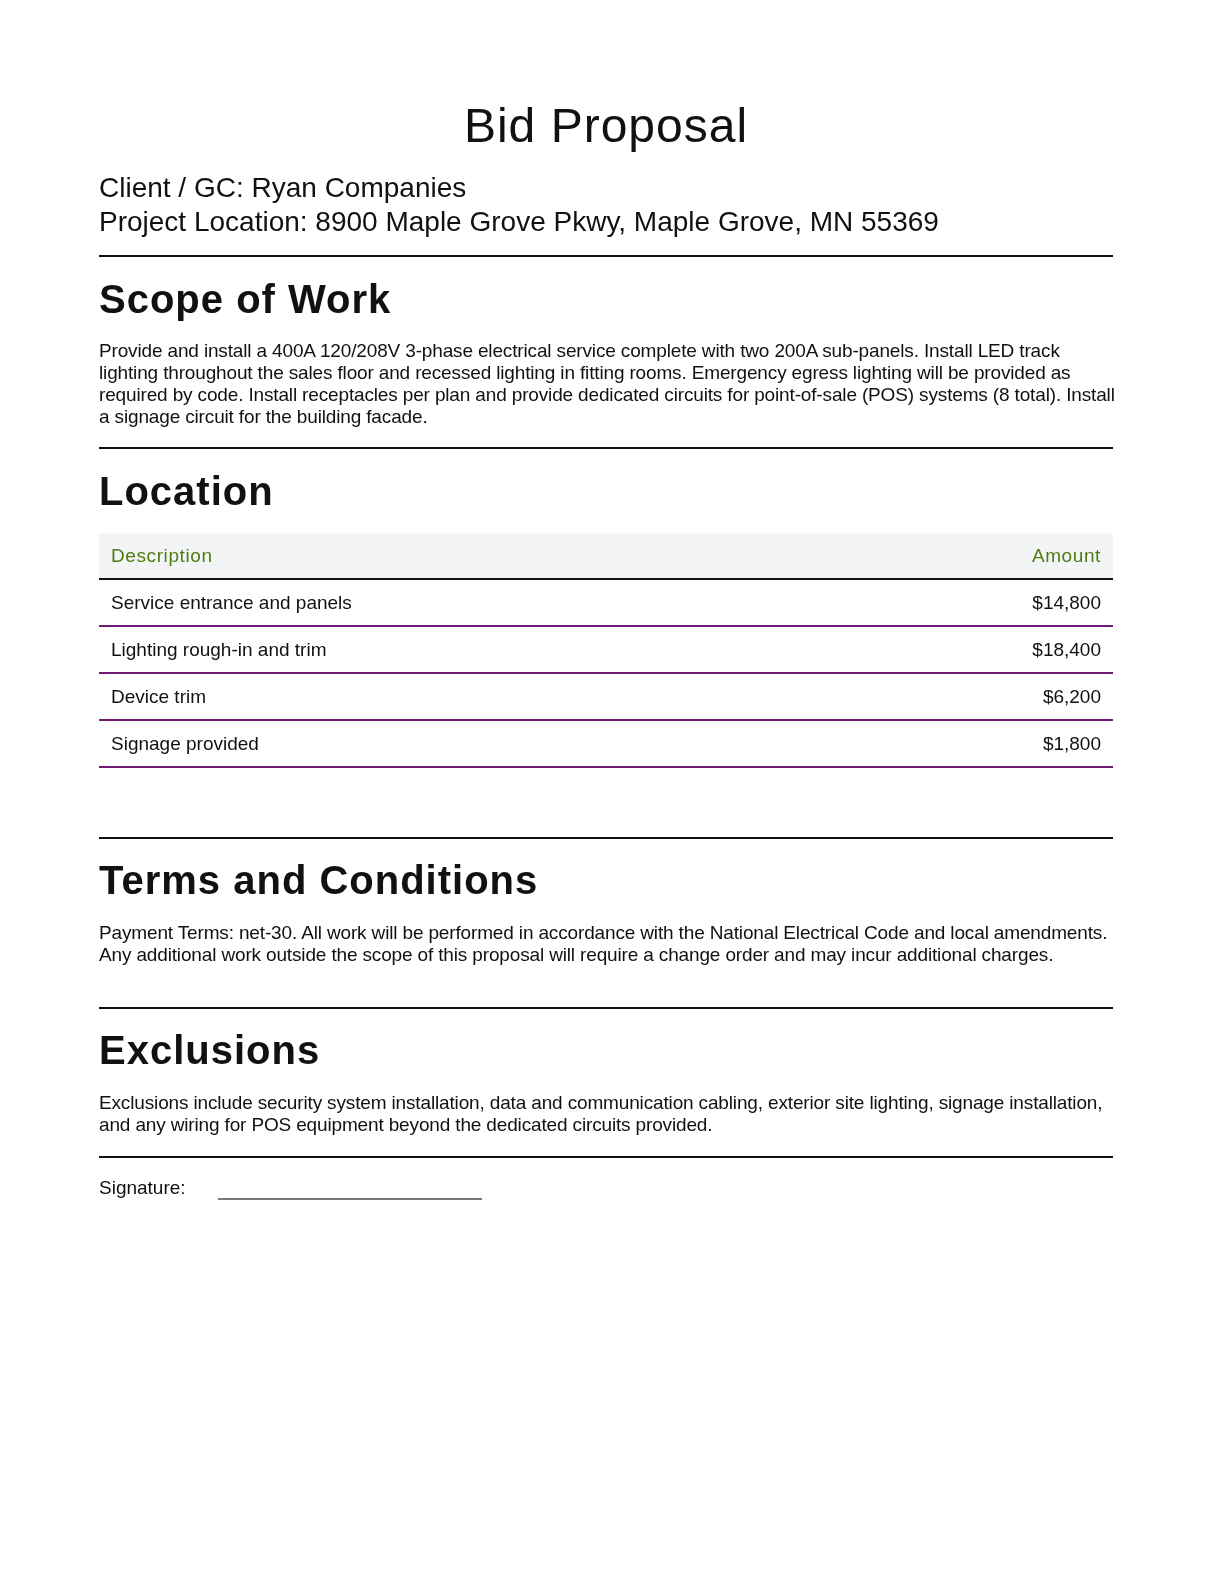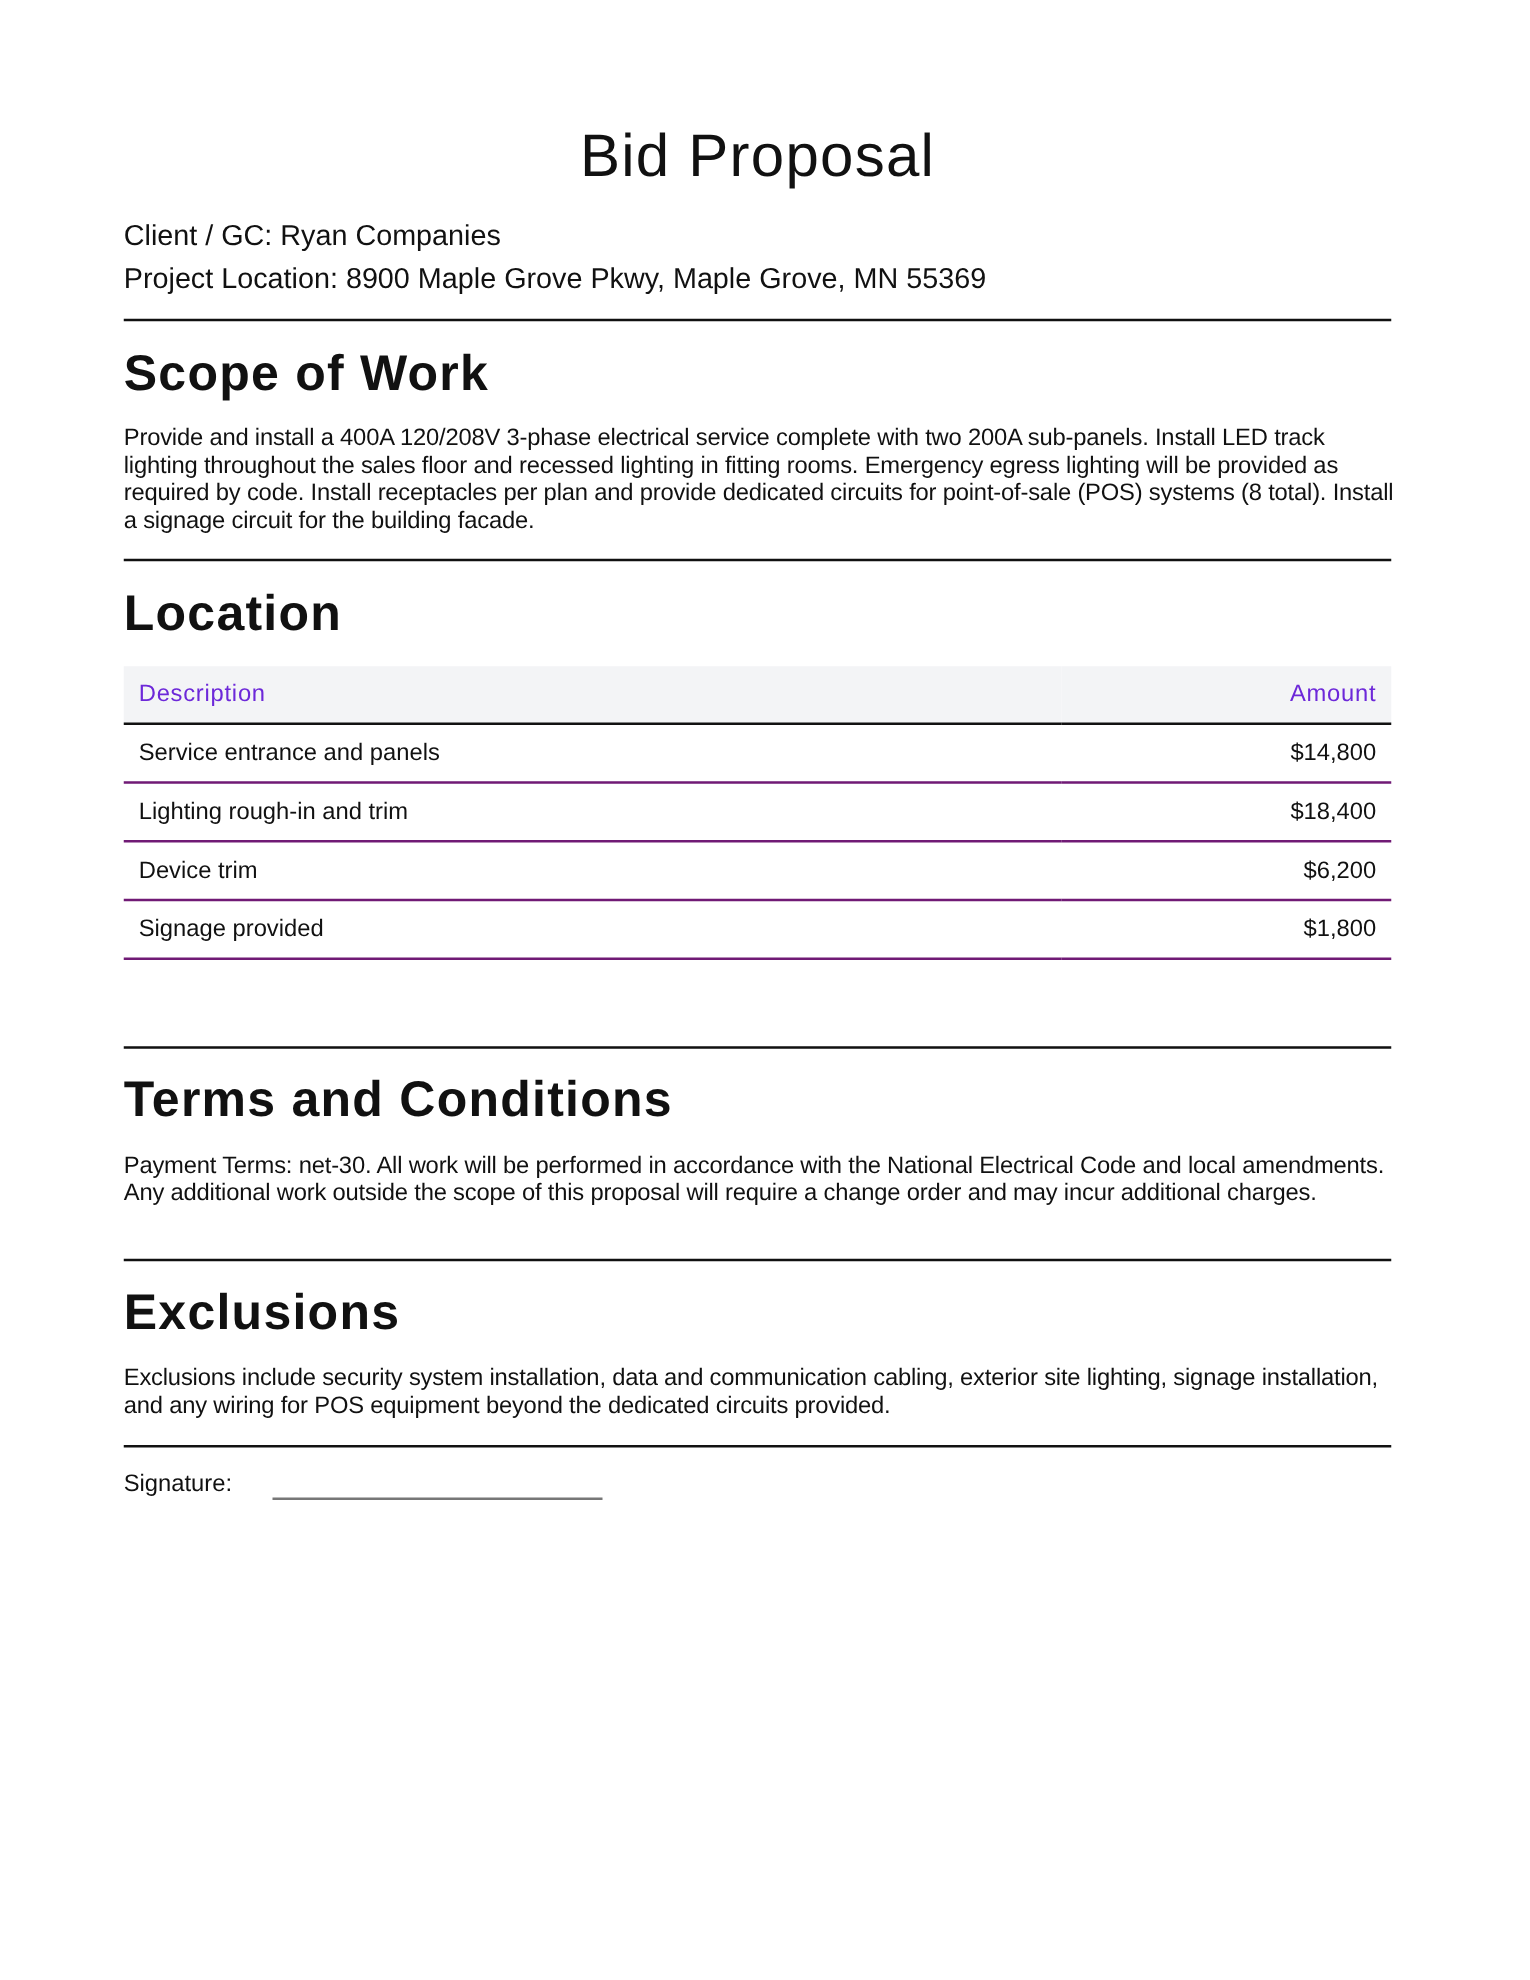--- a/index.html
+++ b/index.html
@@ -28,21 +28,21 @@
       text-align: center;
       font-size: 48px;
       font-weight: normal;
       letter-spacing: 1px;
       margin: 0;
       line-height: 60px;
     }
     .meta-line {
       position: absolute;
       left: 0;
-      font-size: 23px;
+      font-size: 28px;
       line-height: 28px;
       margin: 0;
     }
     .meta-client { top: 174px; }
     .meta-location { top: 208px; }
     .rule {
       position: absolute;
       left: 0;
       width: 1014px;
       height: 0;
@@ -74,21 +74,21 @@
       border-collapse: collapse;
       font-size: 19px;
     }
     .pricing-table th {
       background: #f3f4f6;
       font-weight: normal;
       height: 45px;
       padding: 0 12px;
       border-bottom: 2px solid #111111;
       letter-spacing: 0.6px;
-      color: #6d28d9;
+      color: #4d7c0f;
     }
     .pricing-table td {
       height: 45px;
       padding: 0 12px;
       border-bottom: 2px solid #701a75;
     }
     .col-desc { text-align: left; }
     .col-amt { text-align: right; }
     .signature {
       position: absolute;

